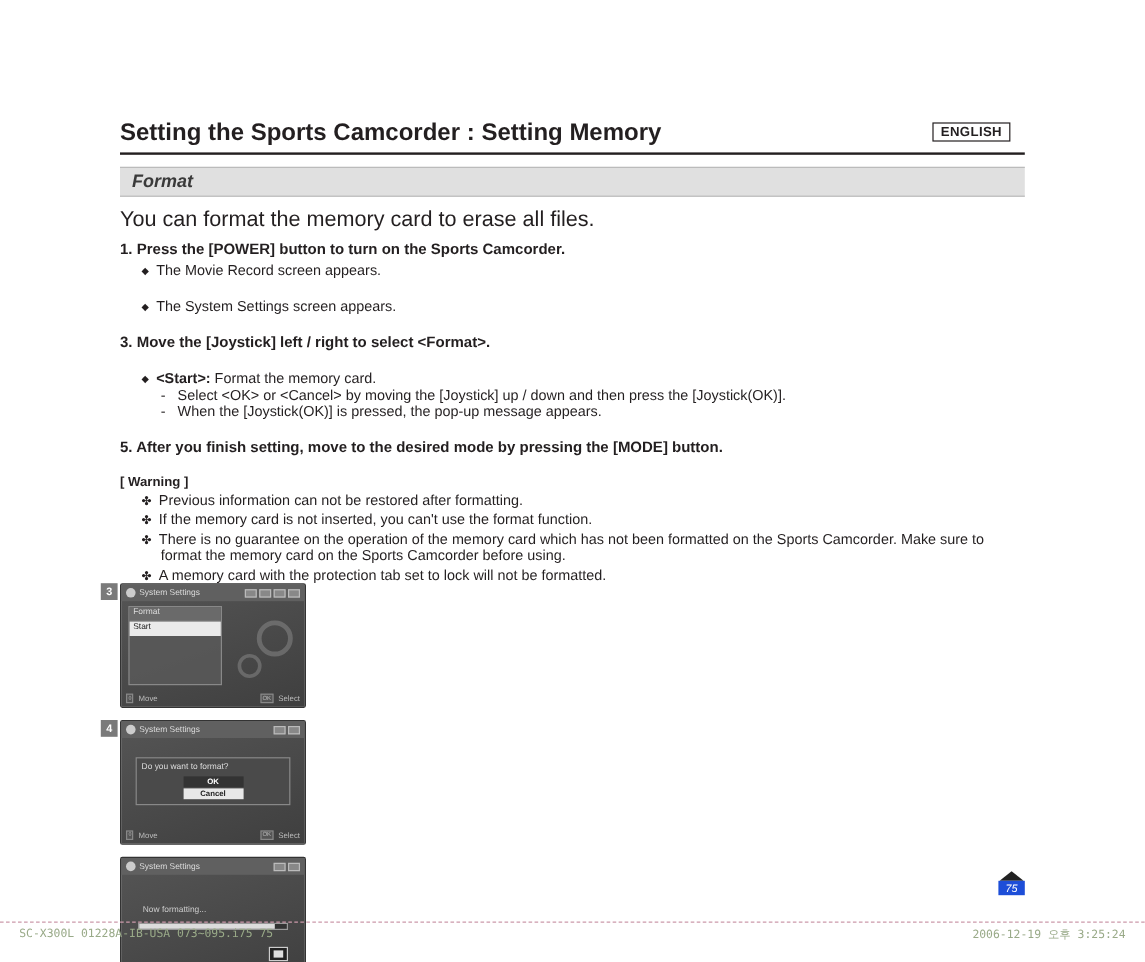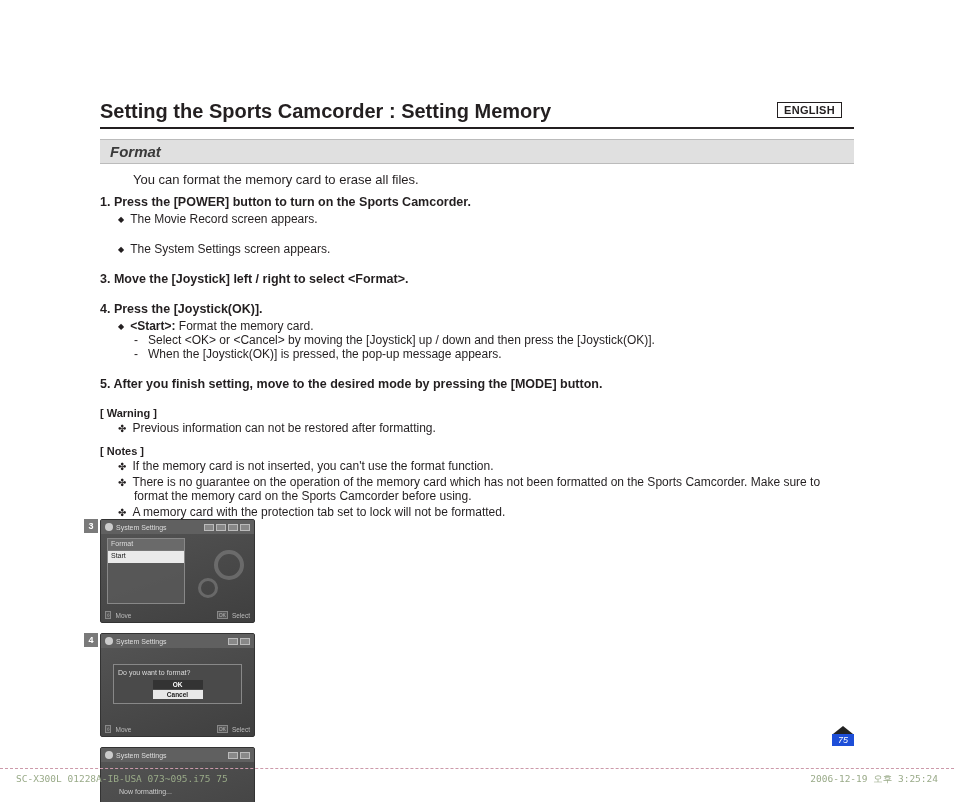--- a/index.html
+++ b/index.html
@@ -1,21 +1,21 @@
 <!DOCTYPE html>
 <html><head>
 <meta charset="utf-8">
 <style>
   * { margin: 0; padding: 0; box-sizing: border-box; }
   body { font-family: Arial, Helvetica, sans-serif; background: #fff; color: #231f20; width: 954px; height: 802px; position: relative; }
   .page { padding: 100px 100px 30px 100px; }
   .lang-box { position: absolute; top: 102px; right: 112px; border: 1px solid #231f20; padding: 1px 6px; font-size: 11px; font-weight: bold; letter-spacing: .3px; }
   .title { font-size: 20px; font-weight: bold; border-bottom: 2px solid #231f20; padding-bottom: 4px; }
   .section-bar { margin-top: 10px; background: #e0e0e0; border-top: 1px solid #bbb; border-bottom: 1px solid #bbb; padding: 3px 10px; font-size: 15px; font-style: italic; font-weight: bold; color: #3a3a3a; }
-  .intro { font-size: 13px; margin-top: 8px; margin-left: 33px; }
+  .intro { font-size: 18px; margin-top: 8px; }
   .content { display: flex; margin-top: 8px; flex-direction: column; }
   .steps { flex: 1; padding-right: 20px; }
   ol.main { list-style: none; counter-reset: step; }
   ol.main > li { margin-bottom: 16px; font-size: 12.5px; }
   .step-head { font-weight: bold; font-size: 12.5px; }
   .step-num { font-weight: bold; }
   .sub { margin-left: 18px; margin-top: 3px; font-size: 12px; }
   .diamond::before { content: "◆"; font-size: 8px; margin-right: 6px; position: relative; top: -1px; }
   .dash { margin-left: 34px; font-size: 12px; text-indent: -12px; padding-left: 12px; }
   .dash::before { content: "-"; margin-right: 10px; }
@@ -78,34 +78,32 @@
           <div class="step-head"><span class="step-num">1.</span> <span>Press the [POWER] button to turn on the Sports Camcorder.</span></div>
           <div class="sub diamond">The Movie Record screen appears.</div>
         </li>
         <li>
           <div class="sub diamond">The System Settings screen appears.</div>
         </li>
         <li>
           <div class="step-head"><span class="step-num">3.</span> <span>Move the [Joystick] left / right to select &lt;Format&gt;.</span></div>
         </li>
         <li>
-          <div class="step-head"><span class="step-num">4.</span> <span>Press the [Joystick(OK)].</span></div>
           <div class="sub diamond"><b>&lt;Start&gt;:</b><span> Format the memory card.</span></div>
           <div class="dash">Select &lt;OK&gt; or &lt;Cancel&gt; by moving the [Joystick] up / down and then press the [Joystick(OK)].</div>
           <div class="dash">When the [Joystick(OK)] is pressed, the pop-up message appears.</div>
         </li>
         <li>
           <div class="step-head"><span class="step-num">5.</span> <span>After you finish setting, move to the desired mode by pressing the [MODE] button.</span></div>
         </li>
       </ol>
 
       <div class="warn-head">[ Warning ]</div>
       <div class="note-item plus">Previous information can not be restored after formatting.</div>
 
-      <div class="notes-head" style="margin-top:10px">[ Notes ]</div>
       <div class="note-item plus">If the memory card is not inserted, you can't use the format function.</div>
       <div class="note-item plus">There is no guarantee on the operation of the memory card which has not been formatted on the Sports Camcorder. Make sure to format the memory card on the Sports Camcorder before using.</div>
       <div class="note-item plus">A memory card with the protection tab set to lock will not be formatted.</div>
     </div>
 
     <div class="screens">
 
       <div class="screen-wrap">
         <div class="screen-num">3</div>
         <div class="screen">

